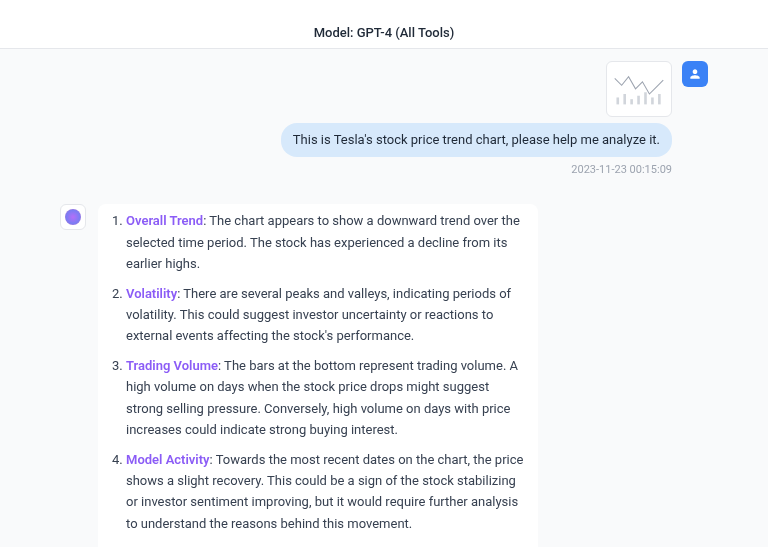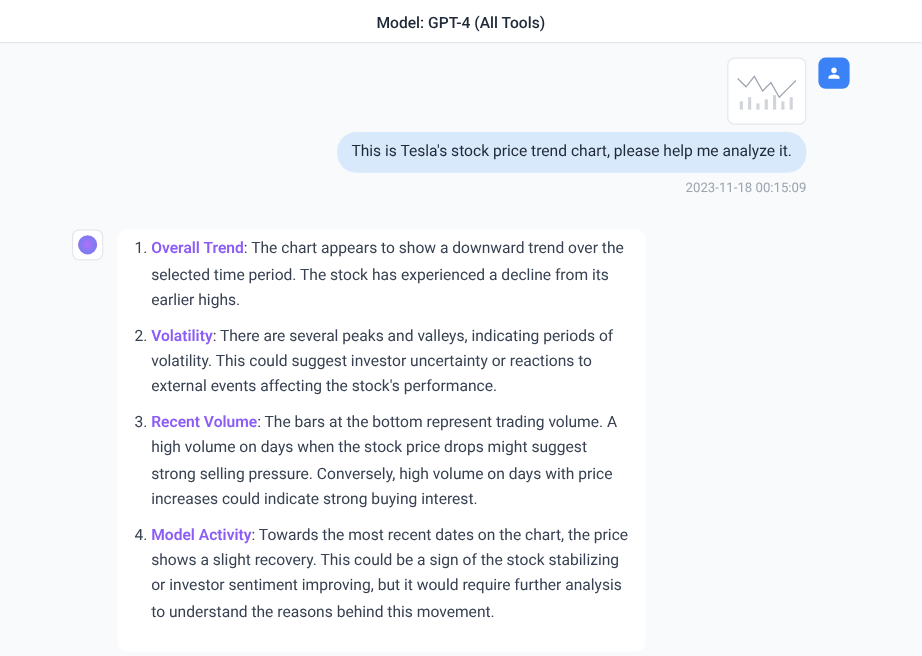--- a/index.html
+++ b/index.html
@@ -8,21 +8,21 @@
   background: #f9fafb;
   width: 768px;
   height: 547px;
   overflow: hidden;
   color: #1f2937;
 }
 .header {
   background: #ffffff;
   border-bottom: 1px solid #e5e7eb;
   text-align: center;
-  padding: 12px 0 8px;
+  padding: 25px 0 8px;
   font-size: 13px;
   font-weight: 500;
 }
 .chat {
   padding: 12px 60px 0 60px;
 }
 .user-row {
   display: flex;
   justify-content: flex-end;
   align-items: flex-start;
@@ -130,37 +130,37 @@
           <rect x="20" y="36" width="3" height="6" fill="#d1d5db"></rect>
           <rect x="28" y="32" width="3" height="10" fill="#d1d5db"></rect>
           <rect x="36" y="28" width="3" height="14" fill="#d1d5db"></rect>
           <rect x="44" y="34" width="3" height="8" fill="#d1d5db"></rect>
           <rect x="52" y="30" width="3" height="12" fill="#d1d5db"></rect>
         </svg>
       </div>
       <div class="user-bubble">
         <span>This is Tesla's stock price trend chart, please help me analyze it.</span>
       </div>
-      <div class="timestamp">2023-11-18 00:15:09</div>
+      <div class="timestamp">2023-11-23 00:15:09</div>
     </div>
     <div class="avatar-box user-avatar">
       <svg viewBox="0 0 24 24" fill="currentColor">
         <path d="M12 12c2.21 0 4-1.79 4-4s-1.79-4-4-4-4 1.79-4 4 1.79 4 4 4zm0 2c-2.67 0-8 1.34-8 4v2h16v-2c0-2.66-5.33-4-8-4z"></path>
       </svg>
     </div>
   </div>
 
   <div class="assistant-row">
     <div class="avatar-box assistant-avatar">
       <div class="logo"></div>
     </div>
     <div class="assistant-content">
       <ol>
         <li><strong>Overall Trend</strong><span>: The chart appears to show a downward trend over the selected time period. The stock has experienced a decline from its earlier highs.</span></li>
         <li><strong>Volatility</strong><span>: There are several peaks and valleys, indicating periods of volatility. This could suggest investor uncertainty or reactions to external events affecting the stock's performance.</span></li>
-        <li><strong>Recent Volume</strong><span>: The bars at the bottom represent trading volume. A high volume on days when the stock price drops might suggest strong selling pressure. Conversely, high volume on days with price increases could indicate strong buying interest.</span></li>
+        <li><strong>Trading Volume</strong><span>: The bars at the bottom represent trading volume. A high volume on days when the stock price drops might suggest strong selling pressure. Conversely, high volume on days with price increases could indicate strong buying interest.</span></li>
         <li><strong>Model Activity</strong><span>: Towards the most recent dates on the chart, the price shows a slight recovery. This could be a sign of the stock stabilizing or investor sentiment improving, but it would require further analysis to understand the reasons behind this movement.</span></li>
 
       </ol>
     </div>
   </div>
 
 </div>
 
 </body></html>

